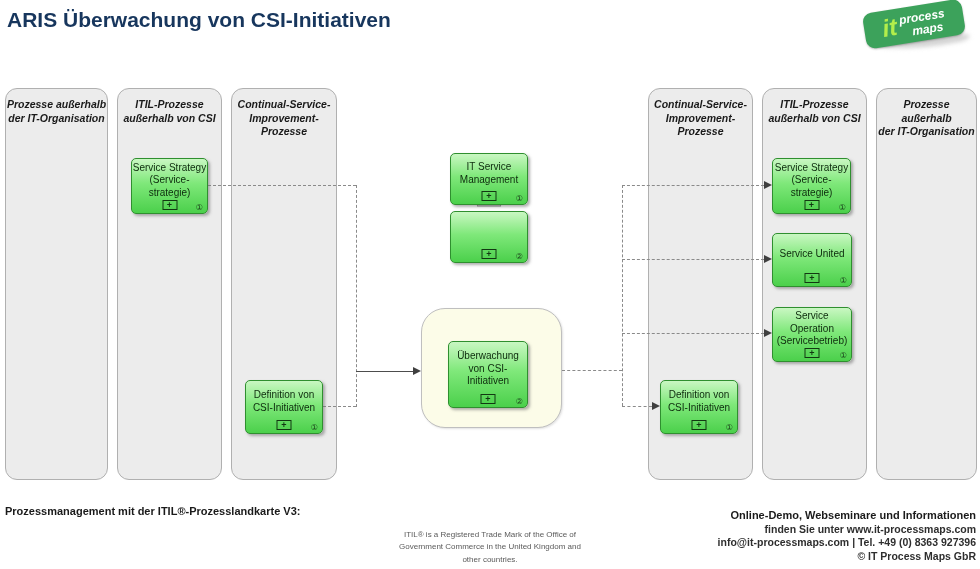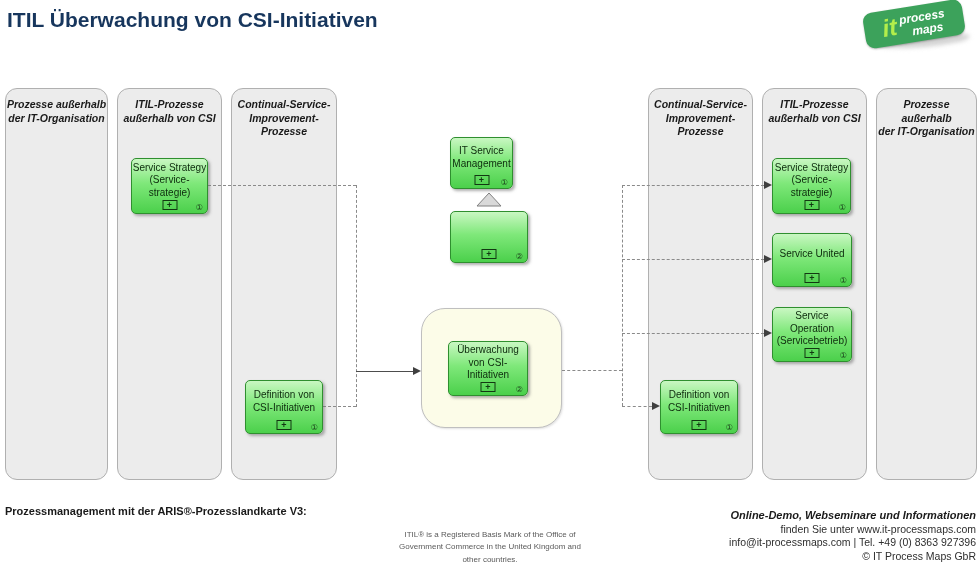--- a/index.html
+++ b/index.html
@@ -68,29 +68,29 @@
   .triangle-icon{position:absolute;left:476px;top:192px;}
   
   .footer-left{position:absolute;left:5px;top:504px;width:372px;font-size:10.5px;color:#2e2e2e;line-height:1.32;}
   .footer-left-title{font-weight:bold;color:#1a1a1a;font-size:11px;}
   .footer-left-lines{white-space:pre-line;}
   .footer-center{
     position:absolute;left:381px;top:529px;width:218px;text-align:center;font-size:8px;color:#5a5a5a;
     line-height:1.55;white-space:pre-line;
   }
   .footer-right{position:absolute;right:4px;top:508px;width:300px;text-align:right;font-size:10.5px;color:#2e2e2e;line-height:1.32;}
-  .footer-right-title{font-weight:bold;color:#1a1a1a;font-size:11px;font-style:italic;}
-  .footer-right-lines{white-space:pre-line;}
+  .footer-right-title{font-weight:bold;color:#1a1a1a;font-size:11px;}
+  .footer-right-lines{white-space:pre-line;font-weight:bold;}
 </style>
 </head>
 <body>
 
 <div class="canvas">
 
-  <div class="page-title">ITIL Überwachung von CSI-Initiativen</div>
+  <div class="page-title">ARIS Überwachung von CSI-Initiativen</div>
 
   <div class="logo-wrap">
     <div class="logo-shadow"></div>
     <div class="logo-card">
       <span class="logo-it">it</span>
       <span class="logo-col">
         <span class="logo-process">process</span>
         <span class="logo-maps">maps</span>
       </span>
     </div>
@@ -154,33 +154,33 @@
     <span class="level-badge">①</span>
   </div>
 
   <div class="task" style="left:245px;top:380px;width:78px;height:54px;">
     <div class="task-label">Definition von
 CSI-Initiativen</div>
     <span class="plus-icon">+</span>
     <span class="level-badge">①</span>
   </div>
 
-  <div class="task" style="left:450px;top:137px;width:63px;height:52px;">
+  <div class="task" style="left:450px;top:153px;width:78px;height:52px;">
     <div class="task-label">IT Service
 Management</div>
     <span class="plus-icon">+</span>
     <span class="level-badge">①</span>
   </div>
 
   <div class="task" style="left:450px;top:211px;width:78px;height:52px;">
     <span class="plus-icon">+</span>
     <span class="level-badge">②</span>
   </div>
 
-  <div class="task" style="left:448px;top:341px;width:80px;height:55px;">
+  <div class="task" style="left:448px;top:341px;width:80px;height:67px;">
     <div class="task-label">Überwachung
 von CSI-
 Initiativen</div>
     <span class="plus-icon">+</span>
     <span class="level-badge">②</span>
   </div>
 
   <div class="task" style="left:660px;top:380px;width:78px;height:54px;">
     <div class="task-label">Definition von
 CSI-Initiativen</div>
@@ -204,24 +204,24 @@
 
   <div class="task" style="left:772px;top:307px;width:80px;height:55px;">
     <div class="task-label">Service
 Operation
 (Servicebetrieb)</div>
     <span class="plus-icon">+</span>
     <span class="level-badge">①</span>
   </div>
 
   <div class="footer-left">
-    <div class="footer-left-title">Prozessmanagement mit der ARIS®-Prozesslandkarte V3:</div>
-  </div>
-
-  <div class="footer-center">ITIL® is a Registered Basis Mark of the Office of
+    <div class="footer-left-title">Prozessmanagement mit der ITIL®-Prozesslandkarte V3:</div>
+  </div>
+
+  <div class="footer-center">ITIL® is a Registered Trade Mark of the Office of
 Government Commerce in the United Kingdom and
 other countries.</div>
 
   <div class="footer-right">
     <div class="footer-right-title">Online-Demo, Webseminare und Informationen</div>
     <div class="footer-right-lines">finden Sie unter www.it-processmaps.com
 info@it-processmaps.com | Tel. +49 (0) 8363 927396
 © IT Process Maps GbR</div>
   </div>
 

